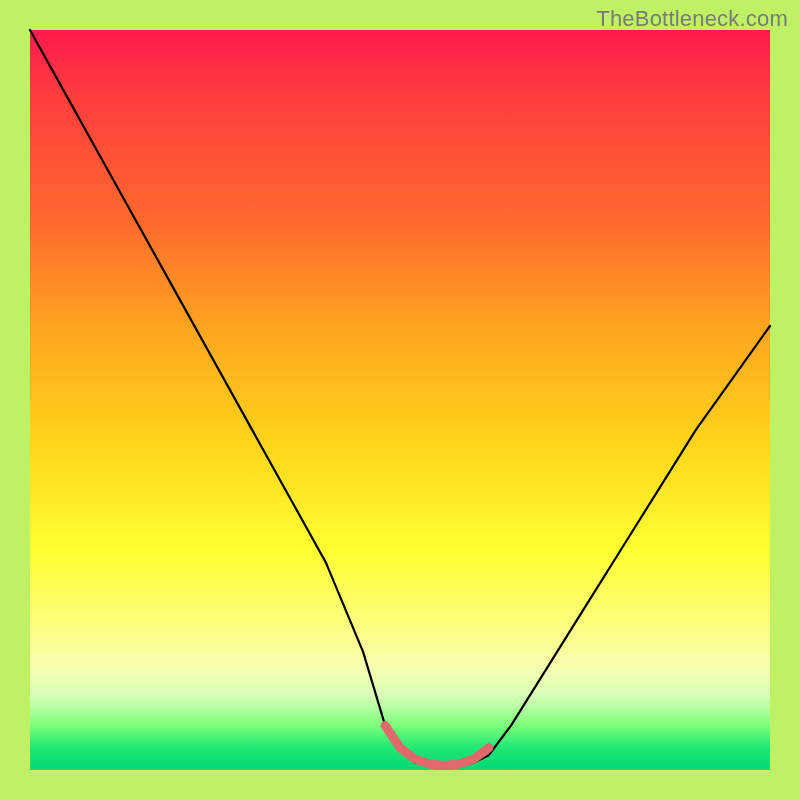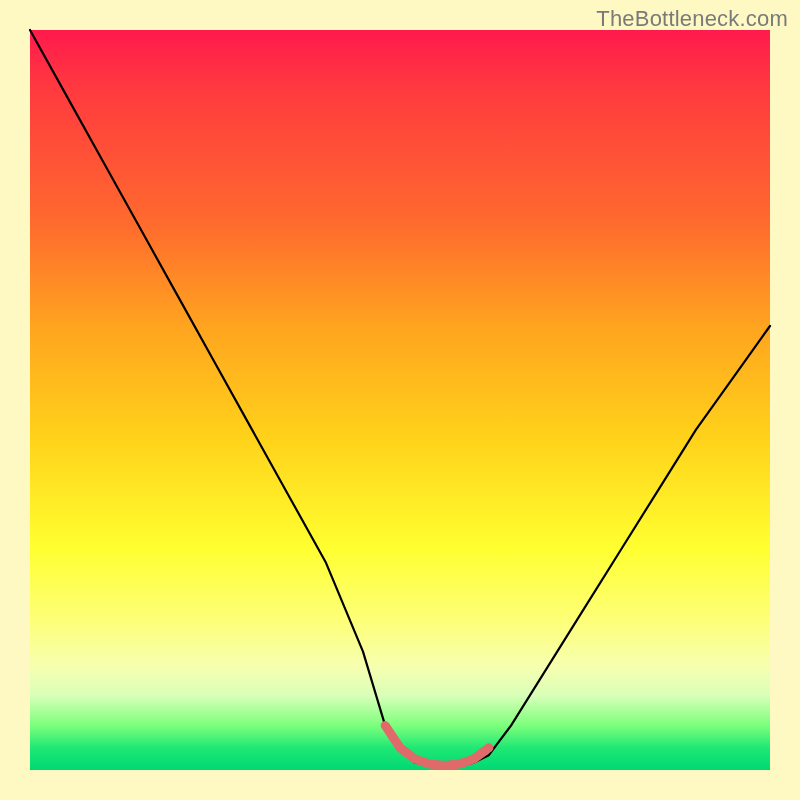--- a/index.html
+++ b/index.html
@@ -10,21 +10,21 @@
     background: #000;
     overflow: hidden;
     font-family: Arial, Helvetica, sans-serif;
   }
   .frame {
     position: absolute;
     left: 0;
     top: 0;
     width: 800px;
     height: 800px;
-    background: #fef9c3;
+    background: #bef264;
   }
   .plot {
     position: absolute;
     left: 30px;
     top: 30px;
     width: 740px;
     height: 740px;
     
     background: linear-gradient(
       to bottom,

